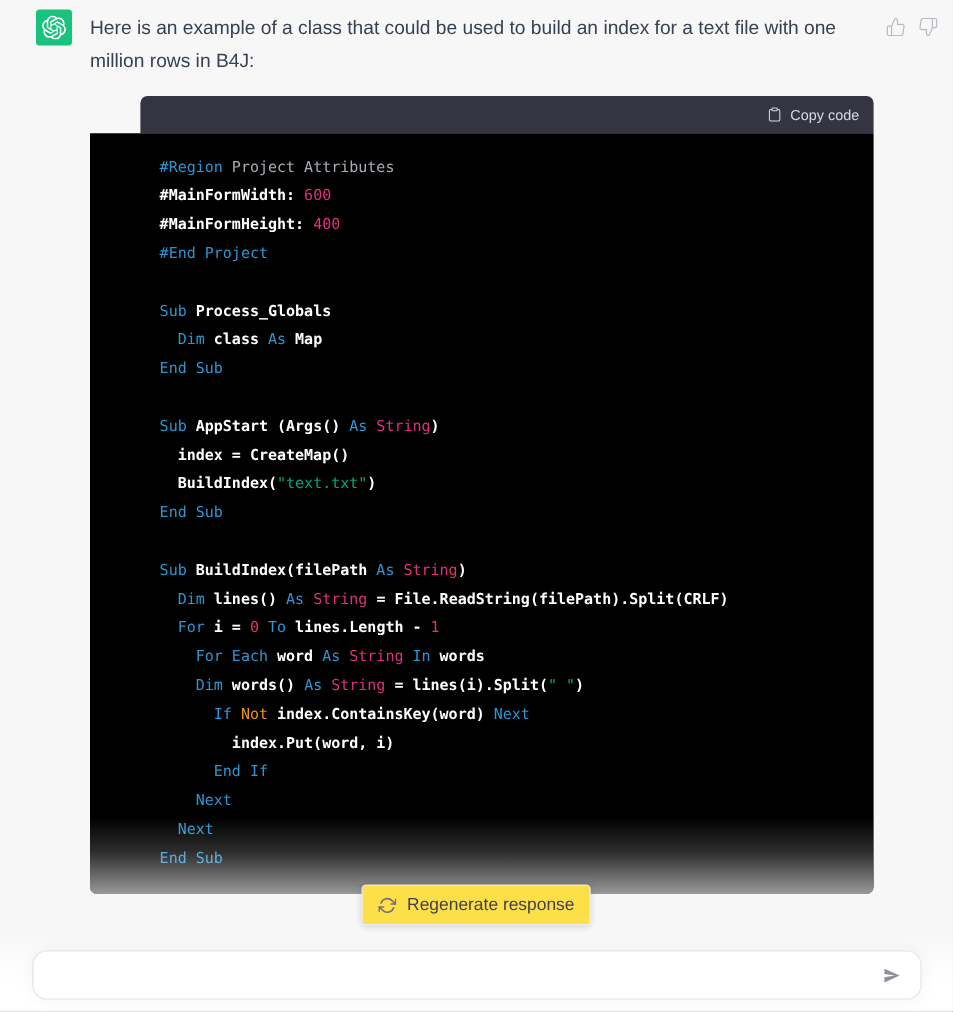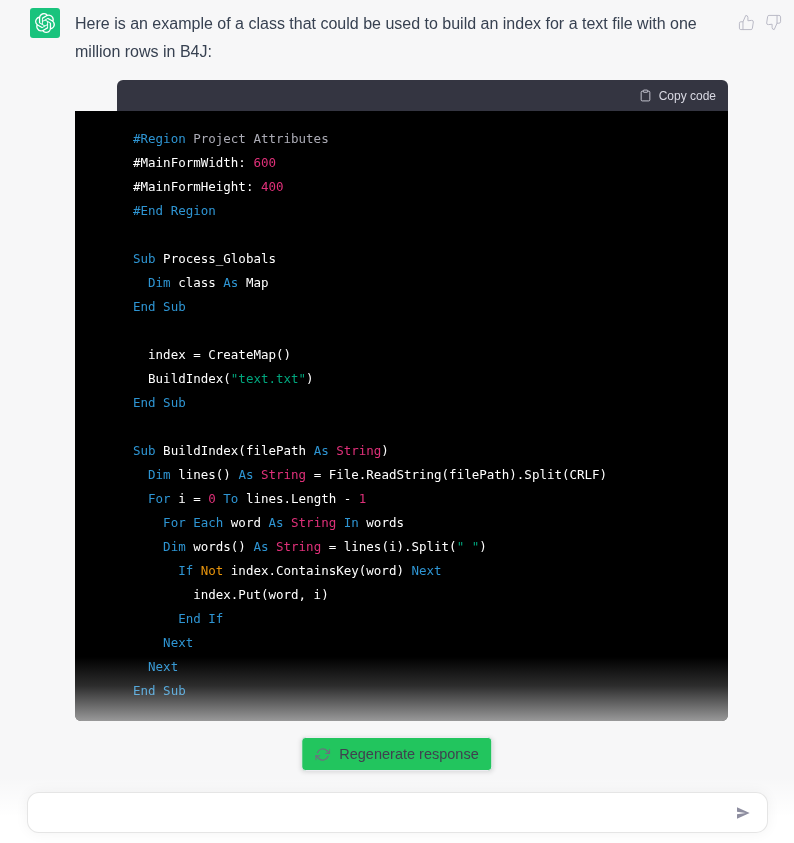--- a/index.html
+++ b/index.html
@@ -35,37 +35,37 @@
   .code-content {
     font-family:"DejaVu Sans Mono","Liberation Mono", monospace;
     font-size:12.5px; line-height:24px;margin-left:42px;
   }
   .code-line { white-space:pre; height:24px; }
   .t-kw  { color:var(--c-kw,#2e95d3); }
   .t-typ { color:var(--c-typ,#df3079); }
   .t-num { color:var(--c-num,#df3079); }
   .t-str { color:var(--c-str,#00a67d); }
   .t-bi  { color:var(--c-bi,#e9950c); }
-  .t-pln { color:var(--c-pln,#ffffff); font-weight:400;text-align:center; }
+  .t-pln { color:var(--c-pln,#ffffff); font-weight:700;text-align:center; }
   .t-gray{ color:var(--c-gray,#ababb5); }
   .code-fade {
     position:absolute; left:0; right:0; bottom:0; height:64px; pointer-events:none;
     background:linear-gradient(to bottom,
       rgba(247,247,248,0) 0%, rgba(247,247,248,0.18) 45%, rgba(247,247,248,0.62) 100%);
   }
   
   .feedback { margin-left:auto; display:flex; gap:10px; padding-top:6px; }
   .feedback button { background:none; border:none; padding:0; cursor:pointer; color:#b9b9c5; }
   .feedback svg { width:17px; height:17px; stroke:#b9b9c5; fill:none; stroke-width:1.4;
                   stroke-linecap:round; stroke-linejoin:round; }
   
   .regenerate {
     position:absolute; left:50%; top:737px; transform:translateX(-50%);
     display:flex; align-items:center; gap:9px; height:34px; padding:0 13px;
-    background:#22c55e; color:#40414f; border:1px solid #ececf1; border-radius:4px;
+    background:#fde047; color:#40414f; border:1px solid #ececf1; border-radius:4px;
     font-size:14.5px; font-family:"Liberation Sans", sans-serif;
     box-shadow:0 1px 5px rgba(0,0,0,0.14); cursor:pointer; white-space:nowrap;
   }
   .regenerate svg { width:15px; height:15px; stroke:#6e6e80; fill:none; stroke-width:2;
                     stroke-linecap:round; stroke-linejoin:round; }
   
   .bottom-fade {
     position:absolute; left:0; right:0; bottom:0; height:66px; pointer-events:none;
     background:linear-gradient(180deg, rgba(247,247,248,0) 0%, #ffffff 60%);
   }
@@ -108,26 +108,27 @@
               <rect x="8" y="2" width="8" height="4" rx="1" ry="1"></rect>
             </svg>
             <span>Copy code</span>
           </button>
         </div>
         <div class="code-body">
           <div class="code-content">
               <div class="code-line"><span class="t-kw">#Region</span><span class="t-gray"> Project Attributes</span></div>
               <div class="code-line"><span class="t-pln">#MainFormWidth: </span><span class="t-num">600</span></div>
               <div class="code-line"><span class="t-pln">#MainFormHeight: </span><span class="t-num">400</span></div>
-              <div class="code-line"><span class="t-kw">#End Region</span></div>
+              <div class="code-line"><span class="t-kw">#End Project</span></div>
               <div class="code-line">&nbsp;</div>
               <div class="code-line"><span class="t-kw">Sub </span><span class="t-pln">Process_Globals</span></div>
               <div class="code-line"><span class="t-pln">  </span><span class="t-kw">Dim </span><span class="t-pln">class </span><span class="t-kw">As </span><span class="t-pln">Map</span></div>
               <div class="code-line"><span class="t-kw">End Sub</span></div>
               <div class="code-line">&nbsp;</div>
+              <div class="code-line"><span class="t-kw">Sub </span><span class="t-pln">AppStart (Args() </span><span class="t-kw">As </span><span class="t-typ">String</span><span class="t-pln">)</span></div>
               <div class="code-line"><span class="t-pln">  index = CreateMap()</span></div>
               <div class="code-line"><span class="t-pln">  BuildIndex(</span><span class="t-str">"text.txt"</span><span class="t-pln">)</span></div>
               <div class="code-line"><span class="t-kw">End Sub</span></div>
               <div class="code-line">&nbsp;</div>
               <div class="code-line"><span class="t-kw">Sub </span><span class="t-pln">BuildIndex(filePath </span><span class="t-kw">As </span><span class="t-typ">String</span><span class="t-pln">)</span></div>
               <div class="code-line"><span class="t-pln">  </span><span class="t-kw">Dim </span><span class="t-pln">lines() </span><span class="t-kw">As </span><span class="t-typ">String</span><span class="t-pln"> = File.ReadString(filePath).Split(CRLF)</span></div>
               <div class="code-line"><span class="t-pln">  </span><span class="t-kw">For </span><span class="t-pln">i = </span><span class="t-num">0</span><span class="t-pln"> </span><span class="t-kw">To </span><span class="t-pln">lines.Length - </span><span class="t-num">1</span></div>
               <div class="code-line"><span class="t-pln">    </span><span class="t-kw">For Each </span><span class="t-pln">word </span><span class="t-kw">As </span><span class="t-typ">String</span><span class="t-kw"> In </span><span class="t-pln">words</span></div>
               <div class="code-line"><span class="t-pln">    </span><span class="t-kw">Dim </span><span class="t-pln">words() </span><span class="t-kw">As </span><span class="t-typ">String</span><span class="t-pln"> = lines(i).Split(</span><span class="t-str">" "</span><span class="t-pln">)</span></div>
               <div class="code-line"><span class="t-pln">      </span><span class="t-kw">If </span><span class="t-bi">Not </span><span class="t-pln">index.ContainsKey(word) </span><span class="t-kw">Next</span></div>

